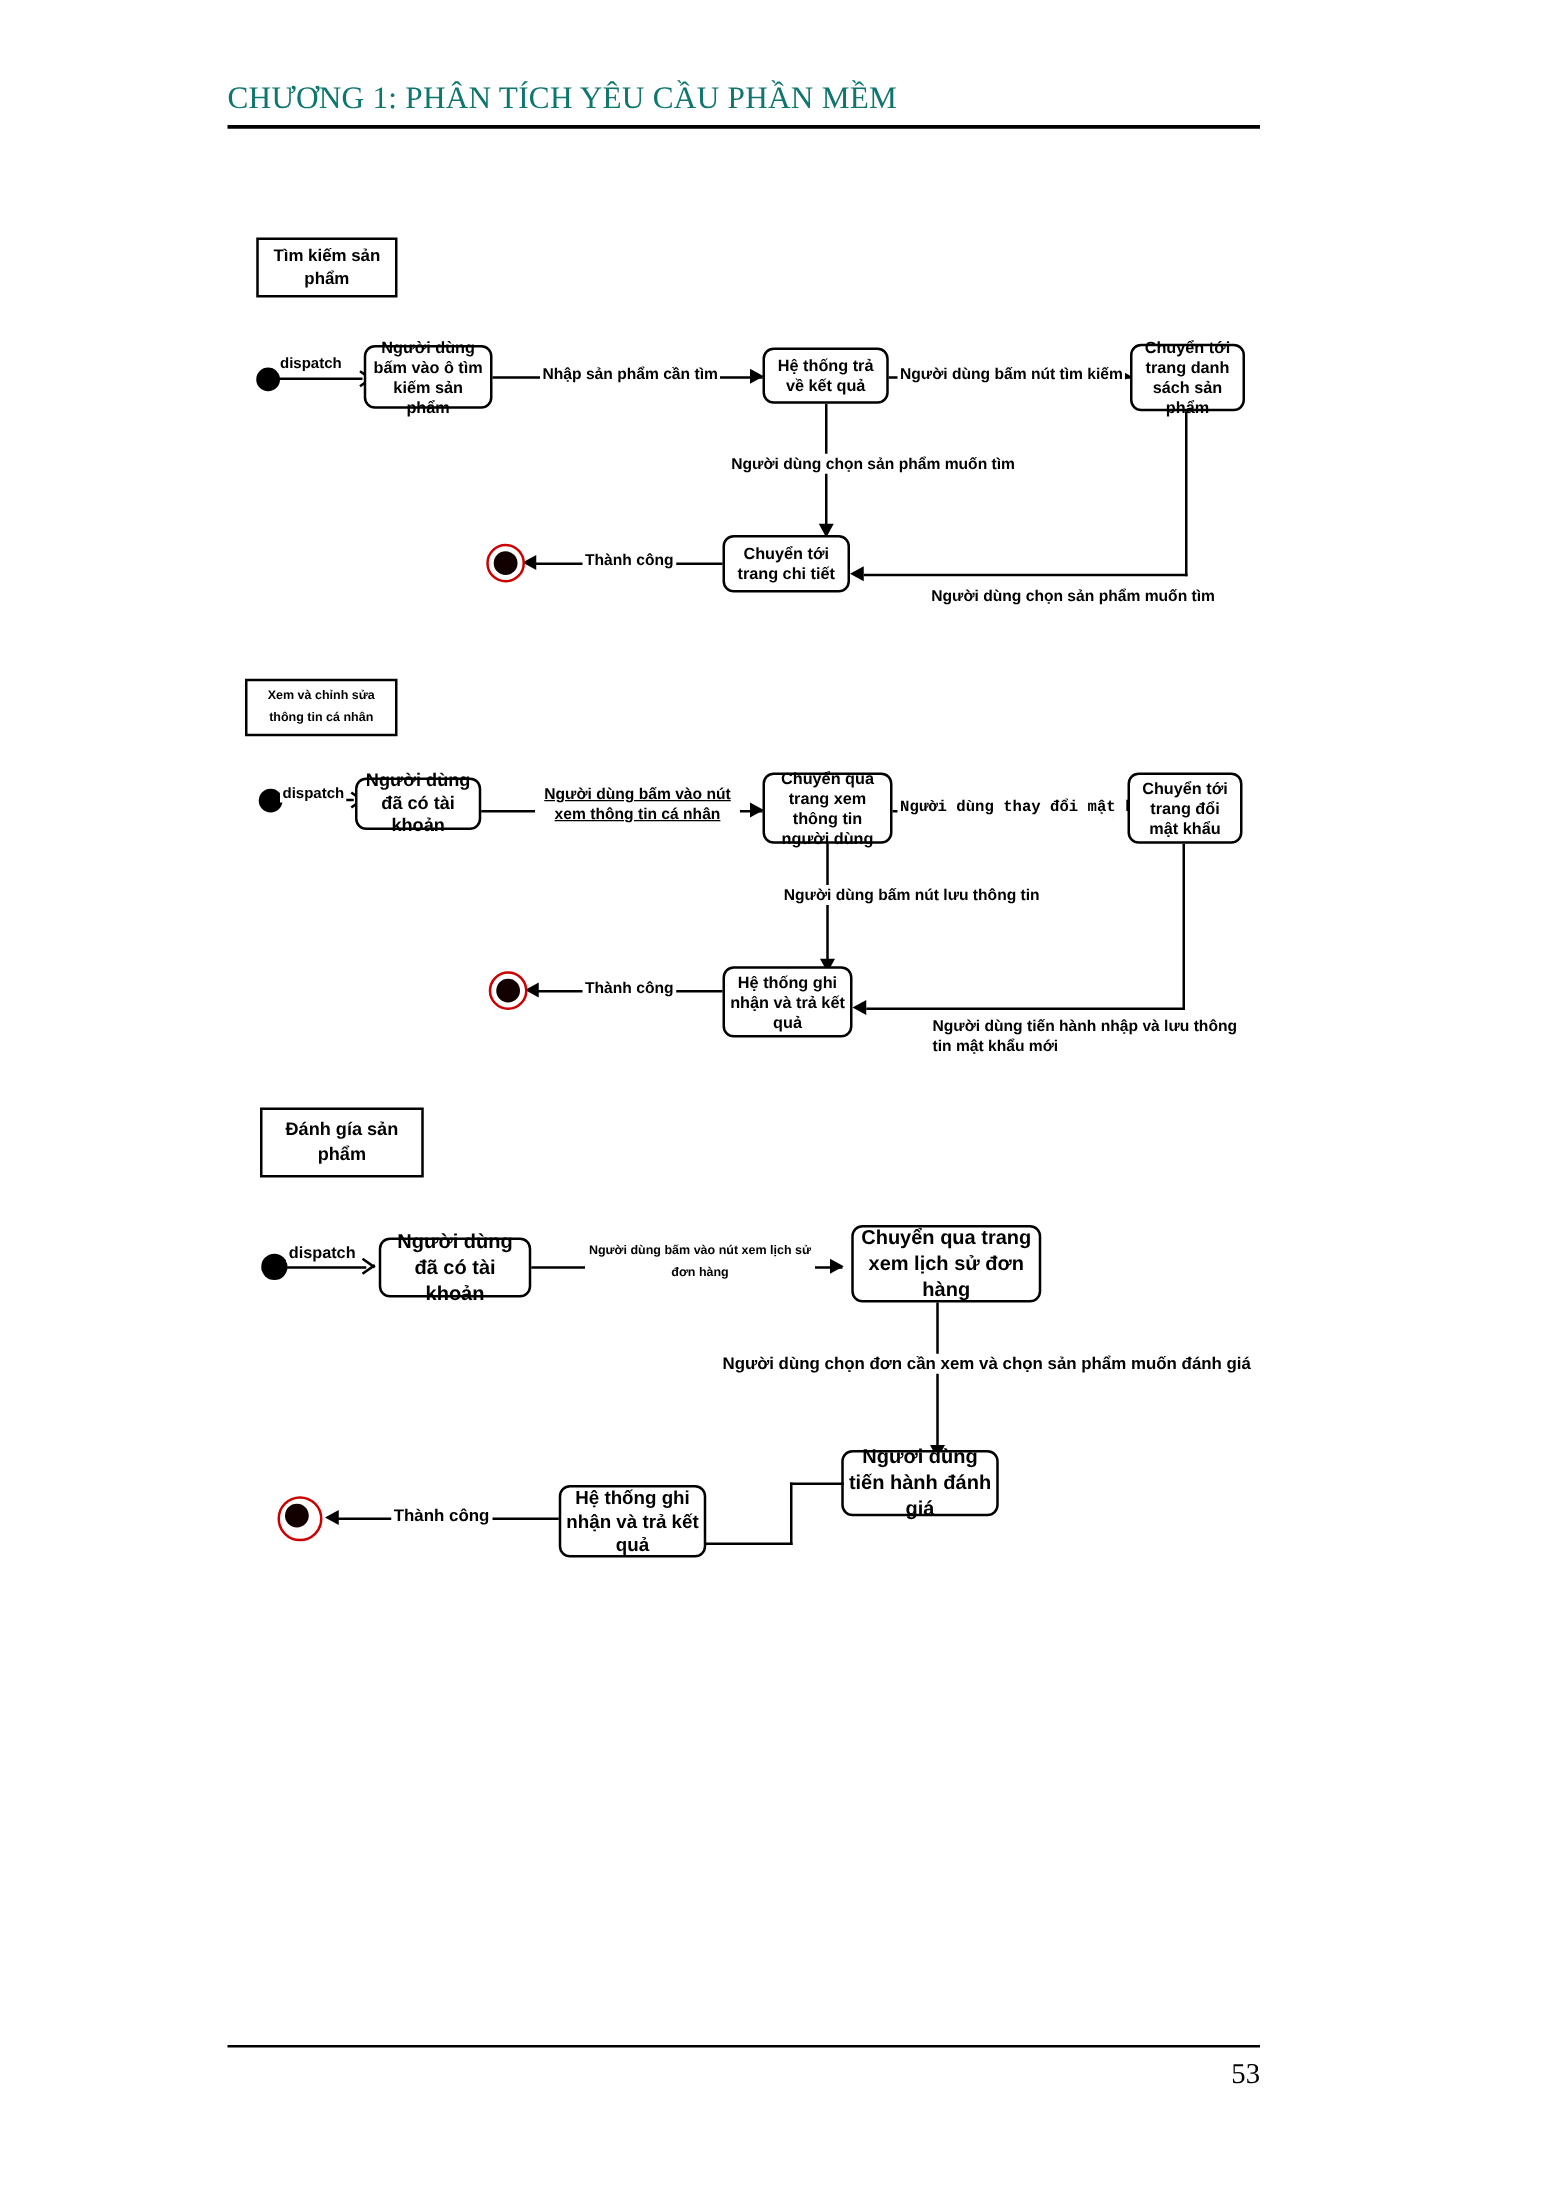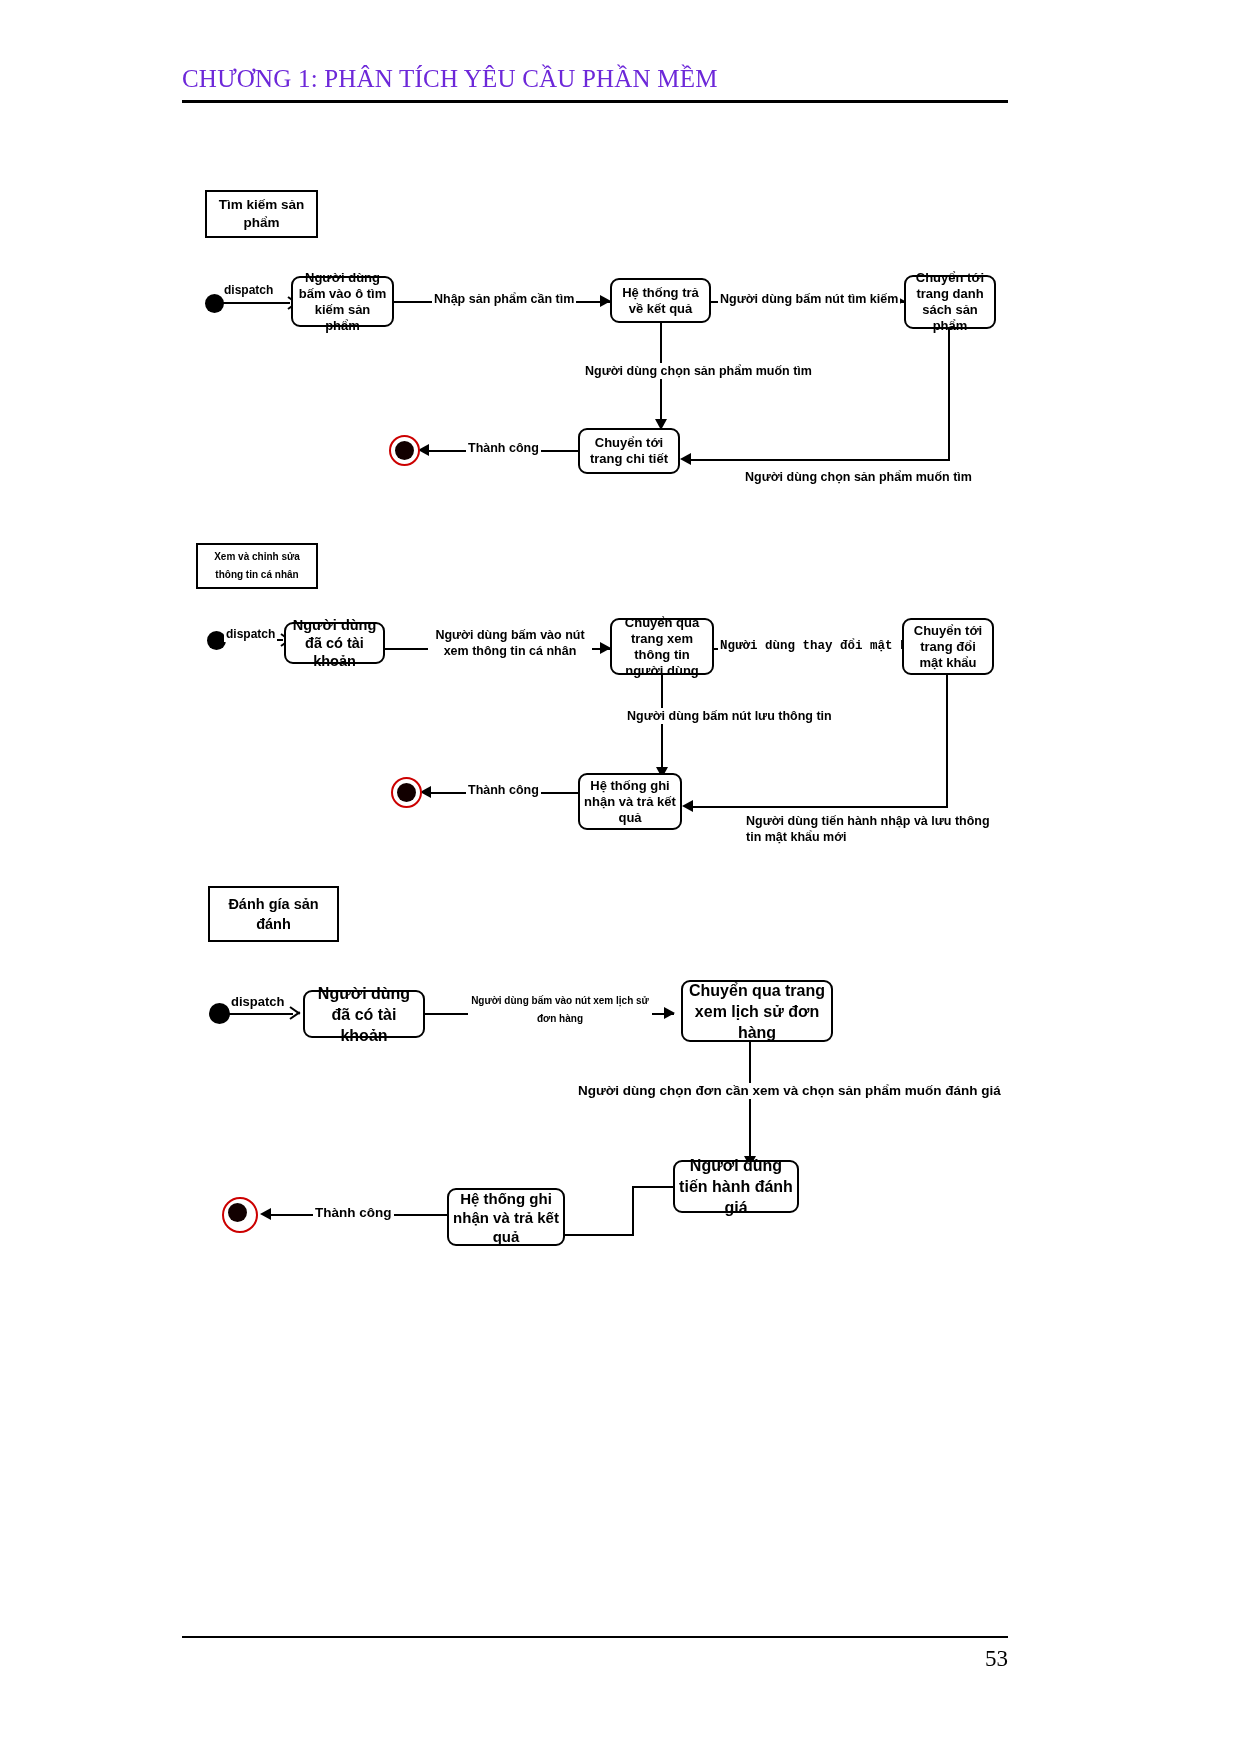--- a/index.html
+++ b/index.html
@@ -28,21 +28,21 @@
     top: 64px;
     width: 826px;
     height: 44px;
   }
   .doc-header .title {
     font-family: "Liberation Serif", serif;
     font-size: 25px;
     letter-spacing: 0.2px;
     white-space: nowrap;
     line-height: 30px;
-    color: #6d28d9;
+    color: #0f766e;
   }
   .doc-header .rule {
     position: absolute;
     left: 0;
     top: 36px;
     width: 826px;
     height: 3px;
     background: #000000;
   }
 
@@ -264,21 +264,21 @@
 
     <div class="initial-node" style="left:207px; top:631px;"></div>
     <div class="h-line" style="left:224px; top:639px; width:59px;"></div>
     <div class="arrow open-right" style="left:281px; top:633px;"></div>
     <div class="edge-label dispatch" style="left:224px; top:626px;">dispatch</div>
 
     <div class="state big" style="left:284px; top:622px; width:101px; height:42px;">Người dùng đã có tài khoản</div>
 
     <div class="h-line" style="left:385px; top:648px; width:225px;"></div>
     <div class="arrow right" style="left:600px; top:642px;"></div>
-    <div class="edge-label wrap" style="left:428px; top:627px; width:160px;">Người dùng bấm vào nút xem thông tin cá nhân</div>
+    <div class="edge-label wrap" style="left:428px; top:627px; width:160px;text-decoration:underline;">Người dùng bấm vào nút xem thông tin cá nhân</div>
 
     <div class="state" style="left:610px; top:618px; width:104px; height:57px;">Chuyển qua trang xem thông tin người dùng</div>
 
     <div class="h-line" style="left:714px; top:648px; width:186px;"></div>
     <div class="arrow right" style="left:890px; top:642px;"></div>
     <div class="edge-label" style="left:718px; top:638px;font-family:Liberation Mono, monospace;">Người dùng thay đổi mật khẩu</div>
 
     <div class="state" style="left:902px; top:618px; width:92px; height:57px;text-align:center;">Chuyển tới trang đổi mật khẩu</div>
 
     <div class="v-line" style="left:661px; top:675px; height:94px;"></div>
@@ -293,21 +293,21 @@
     <div class="edge-label wrap" style="left:744px; top:813px; width:244px; text-align:left;">Người dùng tiến hành nhập và lưu thông tin mật khẩu mới</div>
 
     <div class="h-line" style="left:429px; top:792px; width:149px;"></div>
     <div class="arrow left" style="left:420px; top:786px;"></div>
     <div class="edge-label" style="left:466px; top:782px;">Thành công</div>
     <div class="final-node" style="left:391px; top:777px;"></div>
   </div>
 
   <div class="diagram">
 
-    <div class="frame-title" style="left:208px; top:886px; width:131px; height:56px; font-size:14.5px; line-height:20px;">Đánh gía sản đánh</div>
+    <div class="frame-title" style="left:208px; top:886px; width:131px; height:56px; font-size:14.5px; line-height:20px;">Đánh gía sản phẩm</div>
 
     <div class="initial-node" style="left:209px; top:1003px; width:21px; height:21px;"></div>
     <div class="h-line" style="left:228px; top:1013px; width:65px;"></div>
     <div class="arrow open-right" style="left:290px; top:1006px;"></div>
     <div class="edge-label dispatch" style="left:229px; top:994px; font-size:13px;">dispatch</div>
 
     <div class="state big" style="left:303px; top:990px; width:122px; height:48px; font-size:16px; line-height:21px;">Người dùng đã có tài khoản</div>
 
     <div class="h-line" style="left:425px; top:1013px; width:249px;"></div>
     <div class="arrow right" style="left:664px; top:1007px;"></div>

